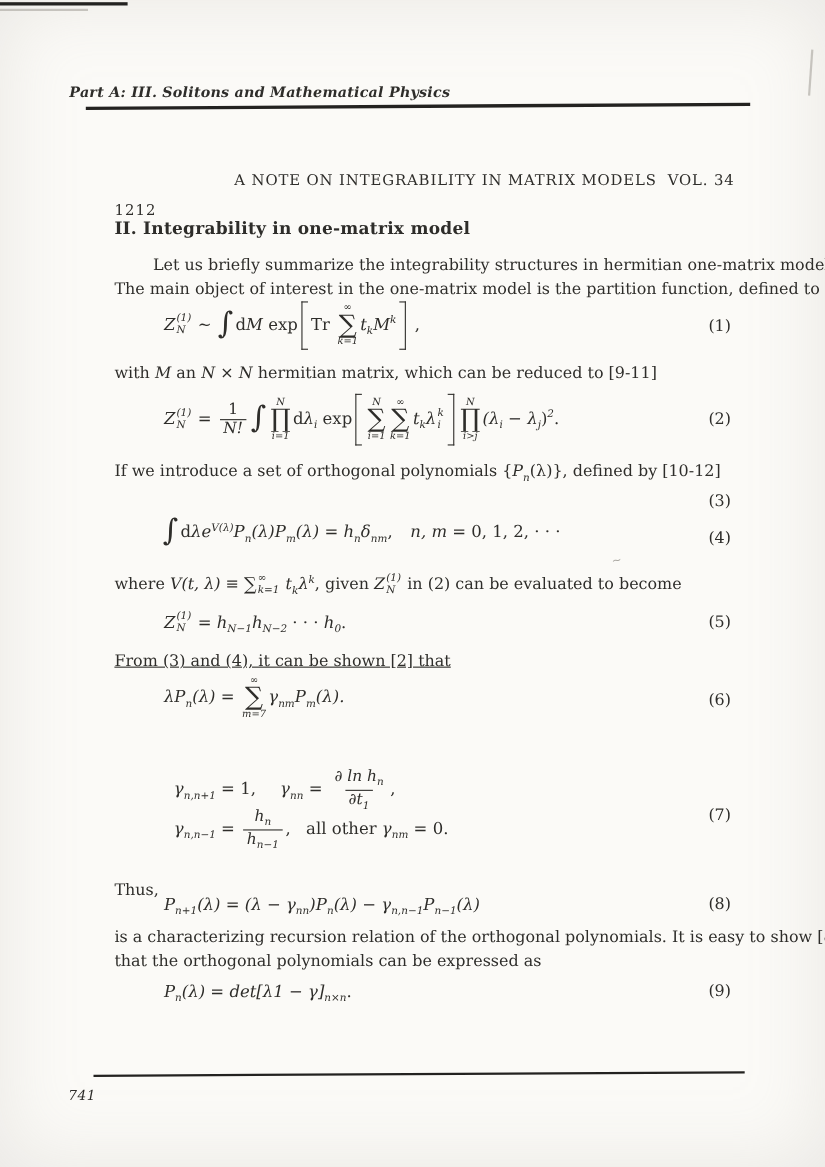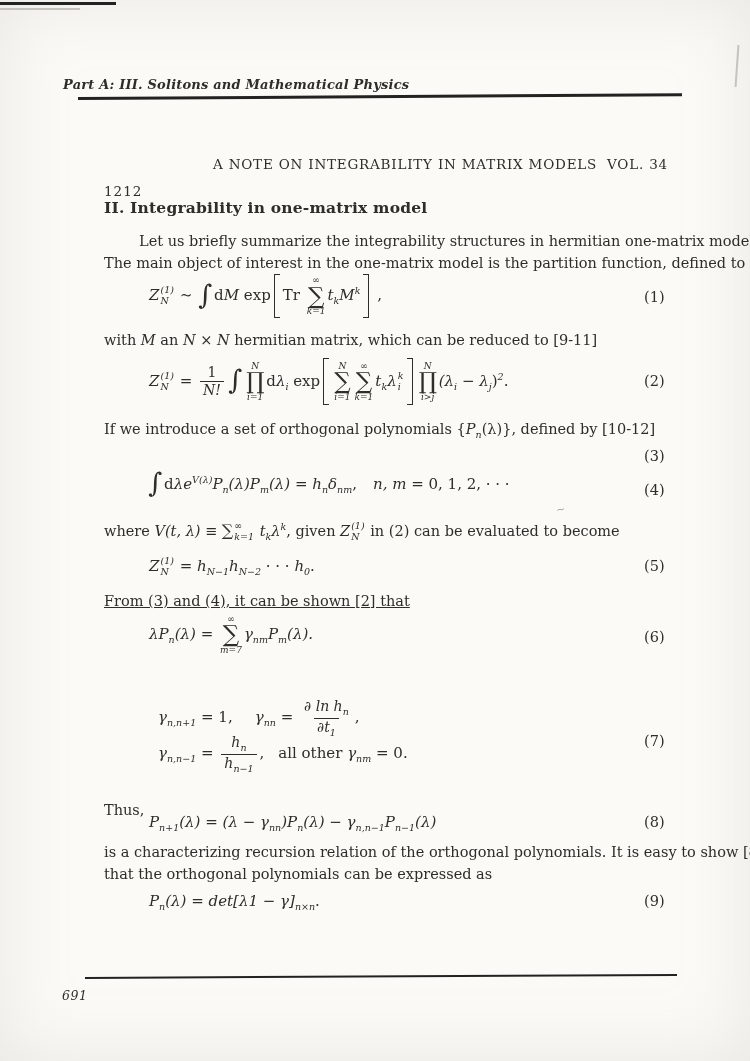--- a/index.html
+++ b/index.html
@@ -150,15 +150,15 @@
   <div class="abs t" style="left:104px;top:843px;">is a characterizing recursion relation of the orthogonal polynomials. It is easy to show [8]</div>
   <div class="abs t" style="left:104px;top:865px;">that the orthogonal polynomials can be expressed as</div>
 
   <div class="abs eq" style="left:149px;top:892px;"><span class="it">P</span><span class="sb">n</span><span class="it">(λ) = det[λ1 − γ]</span><span class="sb rm">n×n</span><span class="rm">.</span></div>
   <div class="abs eqnum" style="left:644px;top:893px;">(9)</div>
 
 
   <div class="sq" style="left:556px;top:503px;">~</div>
 
   <div class="rule" style="left:85px;top:977px;width:592px;height:2.4px;transform:rotate(-0.3deg);transform-origin:left center;"></div>
-  <div class="abs ftno" style="left:62px;top:988px;">691</div>
+  <div class="abs ftno" style="left:62px;top:988px;">741</div>
 
 </div>
 
 </body></html>

